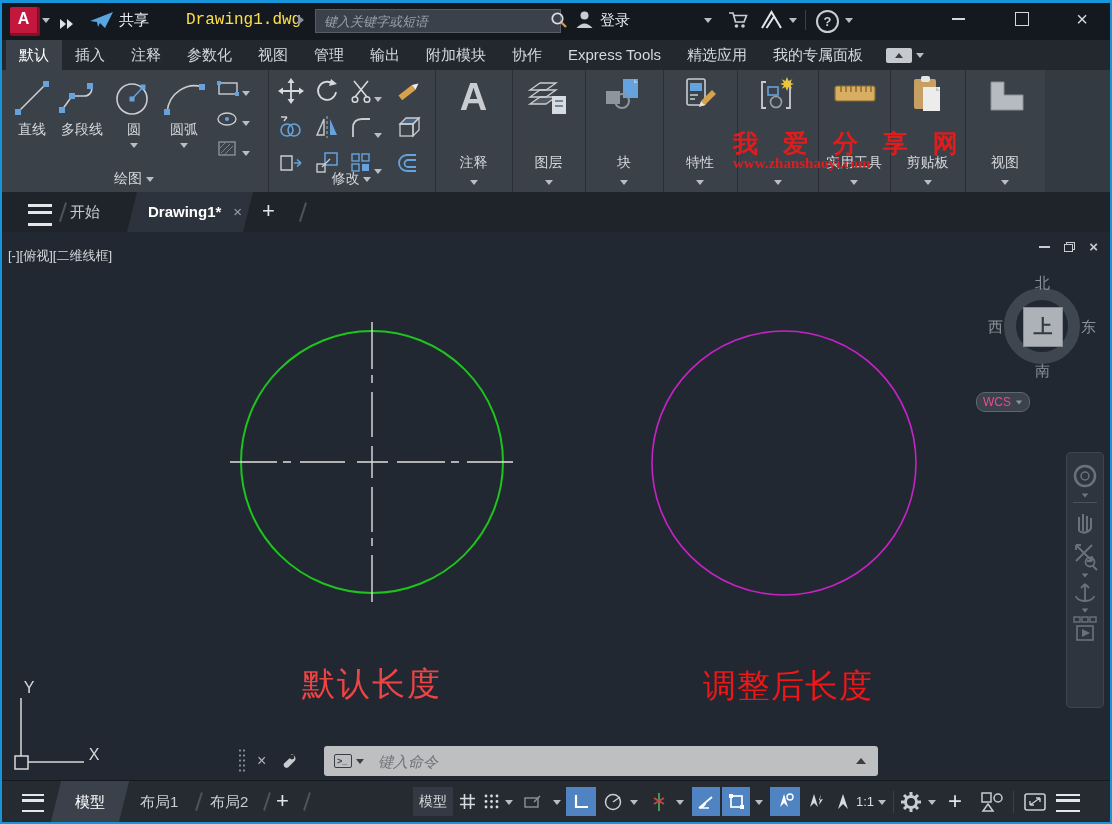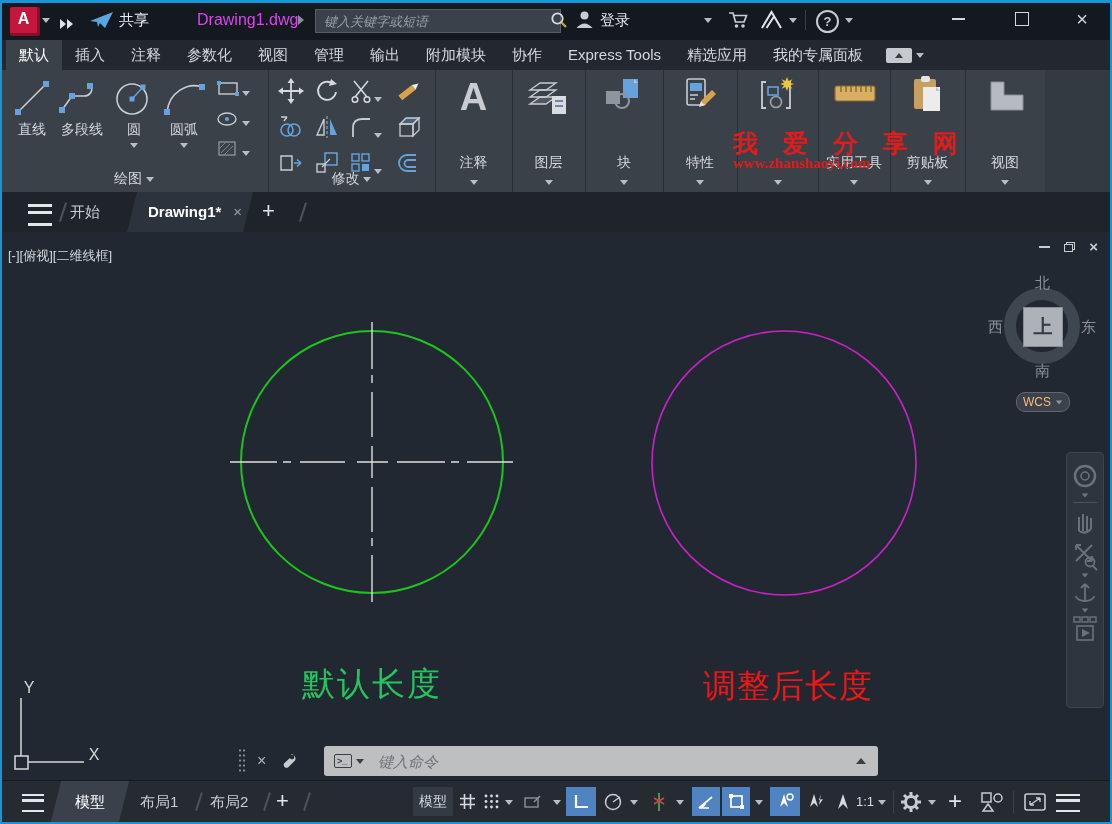--- a/index.html
+++ b/index.html
@@ -12,21 +12,21 @@
       border-top:5px solid #b9bec5;vertical-align:middle;}
   .dd.dark{border-top-color:#3a3d41;}
   .tri-up{display:inline-block;width:0;height:0;border-left:5px solid transparent;border-right:5px solid transparent;
       border-bottom:6px solid #3a3d41;}
   
   .titlebar{position:absolute;left:0;top:0;width:1112px;height:40px;background:#14181f;}
   .appbtn{position:absolute;left:10px;top:7px;width:27px;height:26px;background:#c4173d;
       border-right:3px solid #871028;border-bottom:3px solid #871028;border-radius:2px;
       color:#fff;font-weight:bold;font-size:16px;text-align:center;line-height:24px;}
   .tb-text{color:#e7eaee;font-size:15px;line-height:40px;}
-  .doc-title{position:absolute;left:197px;top:0;color:#d946ef;font-size:16px;line-height:40px;}
+  .doc-title{position:absolute;left:186px;top:0;color:#fde047;font-size:16px;line-height:40px;font-family:Liberation Mono, monospace;}
   .search{position:absolute;left:315px;top:9px;width:228px;height:22px;background:#3a414b;
       border:1px solid #565d66;color:#e8e8e8;font-size:13px;padding:0 8px;outline:none;}
   .search::placeholder{color:#98a0a9;font-style:italic;font-family:"Liberation Sans",sans-serif;}
   .winbtn{position:absolute;top:0;width:48px;height:38px;display:flex;align-items:center;justify-content:center;color:#d4d8dc;}
   .min-glyph{width:13px;height:2px;background:#d4d8dc;}
   .max-glyph{width:12px;height:12px;border:1.5px solid #d4d8dc;}
   .chev-r{display:inline-block;width:0;height:0;border-top:5px solid transparent;border-bottom:5px solid transparent;
       border-left:6px solid #dfe3e7;}
   .sep-v{position:absolute;top:10px;width:1px;height:20px;background:#3a4048;}
   .help-circ{width:19px;height:19px;border:2px solid #c9cdd2;border-radius:50%;color:#c9cdd2;
@@ -72,22 +72,22 @@
   .vp-restore i:last-child{left:0;bottom:0;background:#222832;}
   .vp-x{color:#c8ccd0;font-size:15px;font-weight:bold;line-height:10px;}
   .lbl-default{position:absolute;left:272px;top:430px;width:200px;text-align:center;font-size:33px;letter-spacing:2px;}
   .lbl-adjusted{position:absolute;left:688px;top:432px;width:200px;text-align:center;font-size:33px;letter-spacing:1px;}
   
   .vc-ring{position:absolute;left:1004px;top:56px;width:76px;height:76px;border-radius:50%;
       border:12px solid rgba(98,106,116,.45);box-sizing:border-box;}
   .vc-center{position:absolute;left:1023px;top:75px;width:38px;height:38px;background:#adb2b8;border:1px solid #888f97;
       color:#343a42;font-size:19px;font-weight:bold;display:flex;align-items:center;justify-content:center;}
   .vc-dir{position:absolute;color:#8a9199;font-size:15px;}
-  .wcs{position:absolute;left:1016px;top:160px;width:52px;height:18px;border-radius:9px;
-      background:rgba(70,77,85,.7);border:1px solid #5f6770;color:#fdba74;font-size:12px;
+  .wcs{position:absolute;left:976px;top:160px;width:52px;height:18px;border-radius:9px;
+      background:rgba(70,77,85,.7);border:1px solid #5f6770;color:#ec4899;font-size:12px;
       display:flex;align-items:center;justify-content:center;gap:4px;}
   .wcs .dd{border-top-color:#8a929b;transform:scale(.8);}
   
   .navbar{position:absolute;left:1066px;top:220px;width:36px;height:254px;background:rgba(58,64,72,.55);
       border:1px solid rgba(110,118,128,.25);border-radius:5px;}
   .navbar svg{display:block;margin:0 auto;opacity:.55;}
   .nav-dd{display:block;margin:2px auto;border-top-color:rgba(155,163,173,.6);transform:scale(.8);}
   .nav-sep{width:24px;height:1px;background:rgba(120,128,138,.4);margin:4px auto;}
   
   .cmddock{position:absolute;left:238px;top:512px;width:640px;height:34px;display:flex;align-items:center;}
@@ -452,21 +452,21 @@
 
       <g stroke="#d8d8d8" stroke-width="1.5" fill="none">
         <line x1="21" y1="466" x2="21" y2="524"></line>
         <rect x="15" y="524" width="13" height="13"></rect>
         <line x1="28" y1="530" x2="84" y2="530"></line>
       </g>
       <text x="29" y="461" fill="#d8d8d8" font-size="16" text-anchor="middle">Y</text>
       <text x="94" y="528" fill="#d8d8d8" font-size="16" text-anchor="middle">X</text>
     </svg>
 
-    <div class="lbl-default" style="color: #22c55e;">默认长度</div>
+    <div class="lbl-default" style="color: #ef4444;">默认长度</div>
     <div class="lbl-adjusted" style="color: rgb(238, 23, 23);">调整后长度</div>
 
     <div class="vc-ring"></div>
     <div class="vc-center">上</div>
     <span class="vc-dir" style="left:1035px;top:42px">北</span>
     <span class="vc-dir" style="left:988px;top:86px">西</span>
     <span class="vc-dir" style="left:1081px;top:86px">东</span>
     <span class="vc-dir" style="left:1035px;top:130px">南</span>
     <div class="wcs">
       <span>WCS</span>

